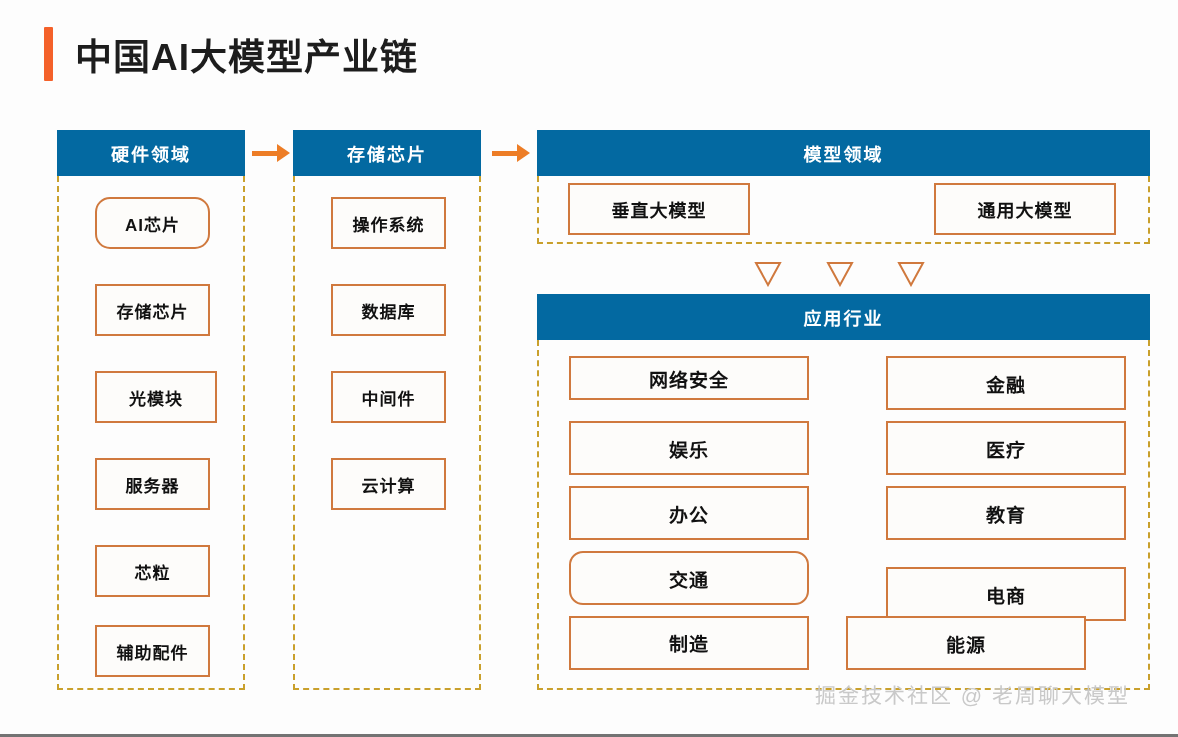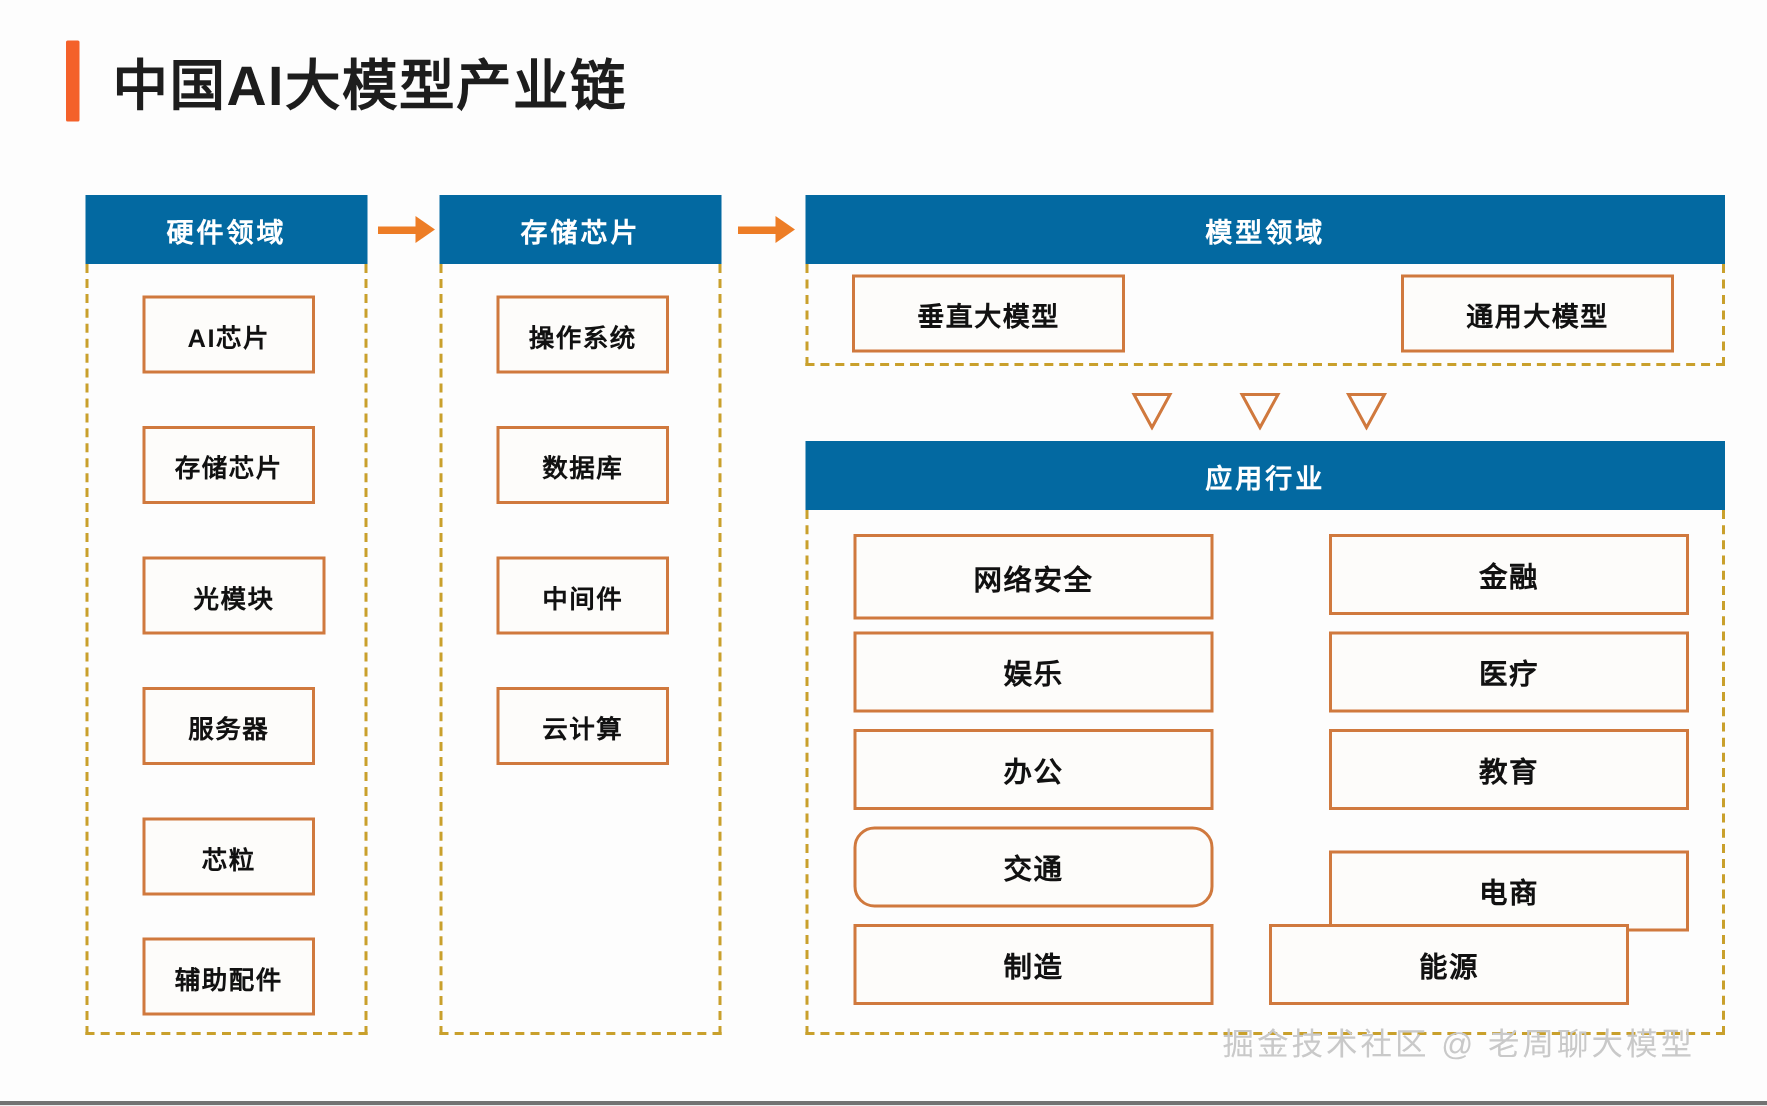--- a/index.html
+++ b/index.html
@@ -138,21 +138,21 @@
   <div class="title-row">
     <div class="title-bar"></div>
     <div class="title-text">中国AI大模型产业链</div>
   </div>
 
   <div class="sec-header" style="left:57px; top:130px; width:188px; height:46px;">
     <span>硬件领域</span>
   </div>
   <div class="dashed-box" style="left:57px; top:176px; width:188px; height:514px;"></div>
 
-  <div class="card col-card" style="left:95px; top:197px; width:115px; height:52px;">
+  <div class="card col-card" style="left:95px; top:197px; width:115px; height:52px;border-radius:15px;">
     <span>AI芯片</span>
   </div>
   <div class="card col-card" style="left:95px; top:284px; width:115px; height:52px;">
     <span>存储芯片</span>
   </div>
   <div class="card col-card" style="left:95px; top:371px; width:122px; height:52px;">
     <span>光模块</span>
   </div>
   <div class="card col-card" style="left:95px; top:458px; width:115px; height:52px;">
     <span>服务器</span>
@@ -218,21 +218,21 @@
     <svg width="28" height="26" viewBox="0 0 28 26">
       <polygon points="2,2 26,2 14,24" fill="none" stroke="#D0793E" stroke-width="2"></polygon>
     </svg>
   </div>
 
   <div class="sec-header" style="left:537px; top:294px; width:613px; height:46px;">
     <span>应用行业</span>
   </div>
   <div class="dashed-box" style="left:537px; top:340px; width:613px; height:350px;"></div>
 
-  <div class="card app-card" style="left:569px; top:356px; width:240px; height:57px;">
+  <div class="card app-card" style="left:569px; top:356px; width:240px; height:44px;">
     <span>网络安全</span>
   </div>
   <div class="card app-card" style="left:569px; top:421px; width:240px; height:54px;">
     <span>娱乐</span>
   </div>
   <div class="card app-card" style="left:569px; top:486px; width:240px; height:54px;">
     <span>办公</span>
   </div>
   <div class="card app-card" style="left:569px; top:551px; width:240px; height:54px;border-radius:14px;">
     <span>交通</span>

